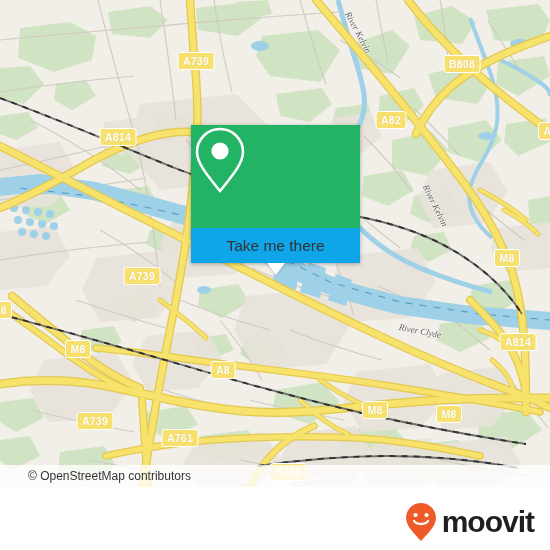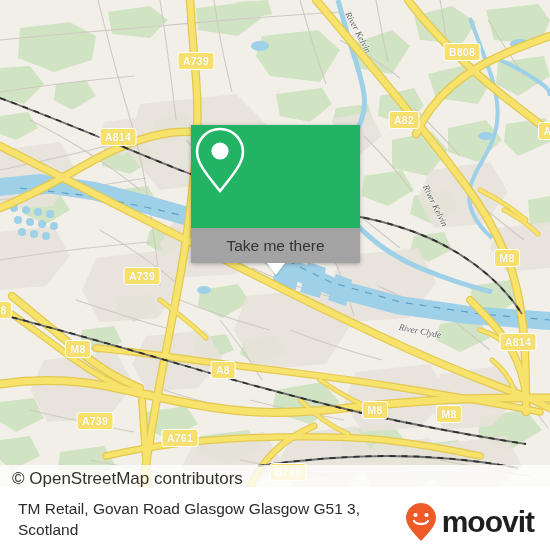--- a/index.html
+++ b/index.html
@@ -21,28 +21,28 @@
   .shield.clip-r{transform:translate(0,-50%);}
 
   .waterlbl{position:absolute;transform-origin:0 0;color:#5a5a5a;
             font-size:9px;font-style:italic;white-space:nowrap;
             font-family:"Liberation Serif",serif;
             text-shadow:0 0 2px #fff,0 0 2px #fff,0 0 3px #fff;}
 
   
   #attrib{position:absolute;left:0;bottom:0;width:100%;height:22px;
           background:rgba(255,255,255,.78);}
-  #attrib span{position:absolute;left:12px;top:4px;font-size:17px;color:#333;
+  #attrib span{position:absolute;left:28px;top:4px;font-size:12px;color:#333;
                font-family:"Liberation Sans",sans-serif;}
 
   
   #popup{position:absolute;left:191px;top:125px;width:169px;
          box-shadow:0 1px 4px rgba(0,0,0,.30);}
   #popup-green{height:103px;background:#22b365;display:flex;align-items:center;justify-content:center;}
-  #popup-bar{height:35px;background:#a3a3a3;display:flex;align-items:center;justify-content:center;}
+  #popup-bar{height:35px;background:#0ea5e9;display:flex;align-items:center;justify-content:center;}
   #popup-bar span{font-size:15.5px;color:#333;font-family:"Liberation Sans",sans-serif;}
   #popup-tail{position:absolute;left:50%;top:138px;transform:translateX(-50%);
               width:0;height:0;border-left:9px solid transparent;
               border-right:9px solid transparent;border-top:12px solid #ffffff;
               filter:drop-shadow(0 1px 1px rgba(0,0,0,.18));}
 
   
   #footer{position:absolute;left:0;top:487px;width:550px;height:63px;background:#fff;}
   #footer-text{position:absolute;left:18px;top:11px;width:370px;font-size:15.5px;
                line-height:21px;color:#2b2b2b;font-family:"Liberation Sans",sans-serif;}
@@ -315,22 +315,22 @@
           <path d="M0 314 C60 330 124 348 186 366 C246 384 306 400 366 414
                    C420 426 474 436 526 444"></path>
           <path d="M258 466 C300 460 344 456 388 456 C432 456 476 460 518 468"></path>
         </g>
 
       </g>
     </svg>
 
     <div class="shield" style="left:196px;top:61px">A739</div>
     <div class="shield" style="left:118px;top:137px">A814</div>
-    <div class="shield" style="left:404px;top:120px">A82</div>
-    <div class="shield" style="left:462px;top:52px">B808</div>
+    <div class="shield" style="left:391px;top:120px">A82</div>
+    <div class="shield" style="left:462px;top:64px">B808</div>
     <div class="shield clip-r" style="left:538px;top:131px">A8</div>
     <div class="shield" style="left:142px;top:276px">A739</div>
     <div class="shield clip-l" style="left:12px;top:310px">M8</div>
     <div class="shield" style="left:78px;top:349px">M8</div>
     <div class="shield" style="left:223px;top:370px">A8</div>
     <div class="shield" style="left:95px;top:421px">A739</div>
     <div class="shield" style="left:180px;top:438px">A761</div>
     <div class="shield" style="left:288px;top:472px">B768</div>
     <div class="shield" style="left:375px;top:410px">M8</div>
     <div class="shield" style="left:449px;top:414px">M8</div>
@@ -354,24 +354,20 @@
       </div>
       <div id="popup-bar">
         <span>Take me there</span>
       </div>
       <div id="popup-tail"></div>
     </div>
 
   </div>
 
   <div id="footer">
-    <div id="footer-text">
-      <span>TM Retail, Govan Road Glasgow Glasgow G51 3,</span><br>
-      <span>Scotland</span>
-    </div>
     <div id="brand">
       <svg width="34" height="40" viewBox="0 0 34 40">
         <path d="M17 1 C8.7 1 2 7.7 2 16 C2 23.6 10 31.5 17 39 C24 31.5 32 23.6 32 16 C32 7.7 25.3 1 17 1 Z" fill="#ee5b28"></path>
         <circle cx="11.5" cy="13" r="2.1" fill="#ffffff"></circle>
         <circle cx="22.5" cy="13" r="2.1" fill="#ffffff"></circle>
         <path d="M10 19 C12.5 23 21.5 23 24 19" fill="none" stroke="#ffffff" stroke-width="2.3" stroke-linecap="round"></path>
       </svg>
       <span id="brand-name">moovit</span>
     </div>
   </div>

